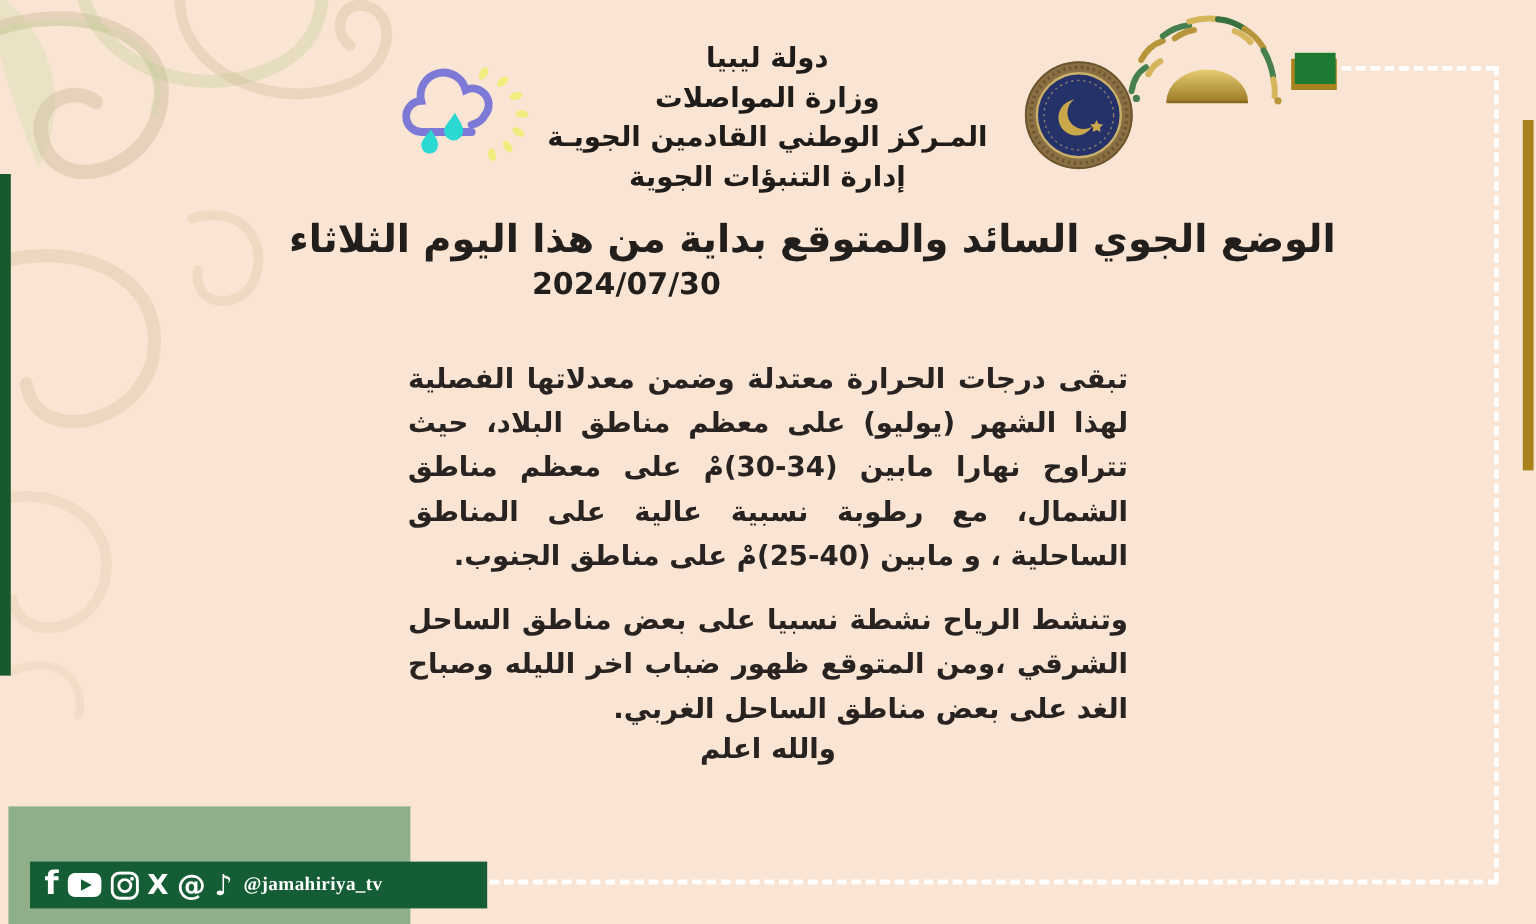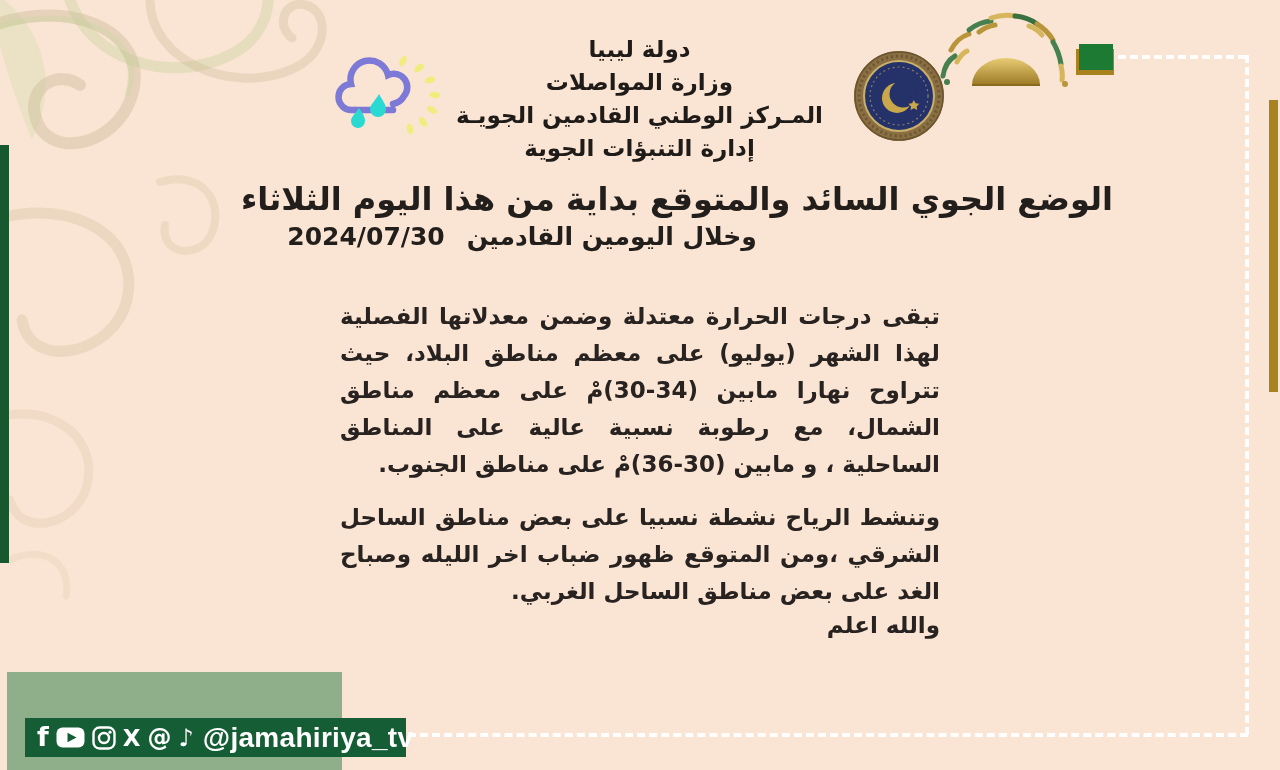--- a/index.html
+++ b/index.html
@@ -23,34 +23,34 @@
                 font-weight:700;font-size:23px;line-height:33px;color:#1f1b18;}
   
   .title-line1{left:0;top:180px;width:1280px;text-align:center;direction:rtl;
                font-weight:700;font-size:32px;color:#221e1b;padding-left:37px;}
   .title-line2{left:0;top:222px;width:1044px;display:flex;justify-content:center;
                align-items:baseline;gap:22px;font-weight:700;font-size:25px;color:#221e1b;}
   
   .body-block{left:340px;top:298px;width:600px;direction:rtl;text-align:justify;
               font-weight:700;font-size:23px;line-height:37px;color:#282320;}
   .body-block p{margin:0 0 16px 0;}
-  .closing{left:340px;top:612px;width:600px;direction:rtl;
+  .closing{left:340px;top:612px;width:600px;text-align:center;direction:rtl;
            font-weight:700;font-size:23px;color:#282320;}
   
   .social-bar{left:25px;top:718px;width:381px;height:39px;background:#155d34;
               display:flex;align-items:center;padding:0 12px;box-sizing:border-box;
               gap:7px;color:#ffffff;}
   .sicon{display:inline-flex;align-items:center;justify-content:center;height:30px;
          font-weight:800;color:#fff;}
   .glyph-f{font-size:27px;line-height:27px;transform:translateY(-1px);}
   .glyph-x{font-size:23px;}
   .glyph-at{font-size:24px;}
   .glyph-note{font-size:24px;}
-  .handle{font-family:Liberation Sans, sans-serif;font-weight:700;
-          font-size:28px;letter-spacing:0.3px;margin-right:20px;margin-left:2px;}
+  .handle{font-family:Liberation Serif, serif;font-weight:700;
+          font-size:16px;letter-spacing:0.3px;margin-right:20px;margin-left:2px;}
 </style>
 </head>
 <body>
 
 <div class="page">
 
   <svg class="abs ornament" width="370" height="660" viewBox="0 0 370 660">
     <path d="M-10,-10 C40,20 62,80 32,140 C12,90 -5,40 -10,-10 Z" fill="#cfe0ae" opacity="0.35"></path>
     <path d="M-30,35 C60,-10 152,28 132,95 C117,147 45,162 35,115 C28,85 60,70 80,85" fill="none" stroke="#b9aa80" stroke-width="12" stroke-linecap="round" opacity="0.30"></path>
     <path d="M-28,38 C60,-6 148,30 128,93" fill="none" stroke="#c4d69c" stroke-width="6" stroke-linecap="round" opacity="0.30"></path>
@@ -127,25 +127,24 @@
   <div class="abs header-block">
     <div>دولة ليبيا</div>
     <div>وزارة المواصلات</div>
     <div>المـركز الوطني القادمين الجويـة</div>
     <div>إدارة التنبؤات الجوية</div>
   </div>
 
   <div class="abs title-line1">الوضع الجوي السائد والمتوقع بداية من هذا اليوم الثلاثاء</div>
   <div class="abs title-line2">
     <span>2024/07/30</span>
-    <span dir="rtl">وخلال اليومين القادمين</span>
   </div>
 
   <div class="abs body-block">
-    <p>تبقى درجات الحرارة معتدلة وضمن معدلاتها الفصلية لهذا الشهر (يوليو) على معظم مناطق البلاد، حيث تتراوح نهارا مابين (34-30)مْ على معظم مناطق الشمال، مع رطوبة نسبية عالية على المناطق الساحلية ، و مابين (30-36)مْ على مناطق الجنوب.</p>
+    <p>تبقى درجات الحرارة معتدلة وضمن معدلاتها الفصلية لهذا الشهر (يوليو) على معظم مناطق البلاد، حيث تتراوح نهارا مابين (34-30)مْ على معظم مناطق الشمال، مع رطوبة نسبية عالية على المناطق الساحلية ، و مابين (40-25)مْ على مناطق الجنوب.</p>
     <p>وتنشط الرياح نشطة نسبيا على بعض مناطق الساحل الشرقي ،ومن المتوقع ظهور ضباب اخر الليله وصباح الغد على بعض مناطق الساحل الغربي.</p>
   </div>
 
   <div class="abs closing">والله اعلم</div>
 
   <div class="abs social-bar">
     <span class="sicon glyph-f">f</span>
     <span class="sicon">
       <svg width="29" height="21" viewBox="0 0 29 21">
         <rect x="0.5" y="0.5" width="28" height="20" rx="6" fill="#ffffff"></rect>

